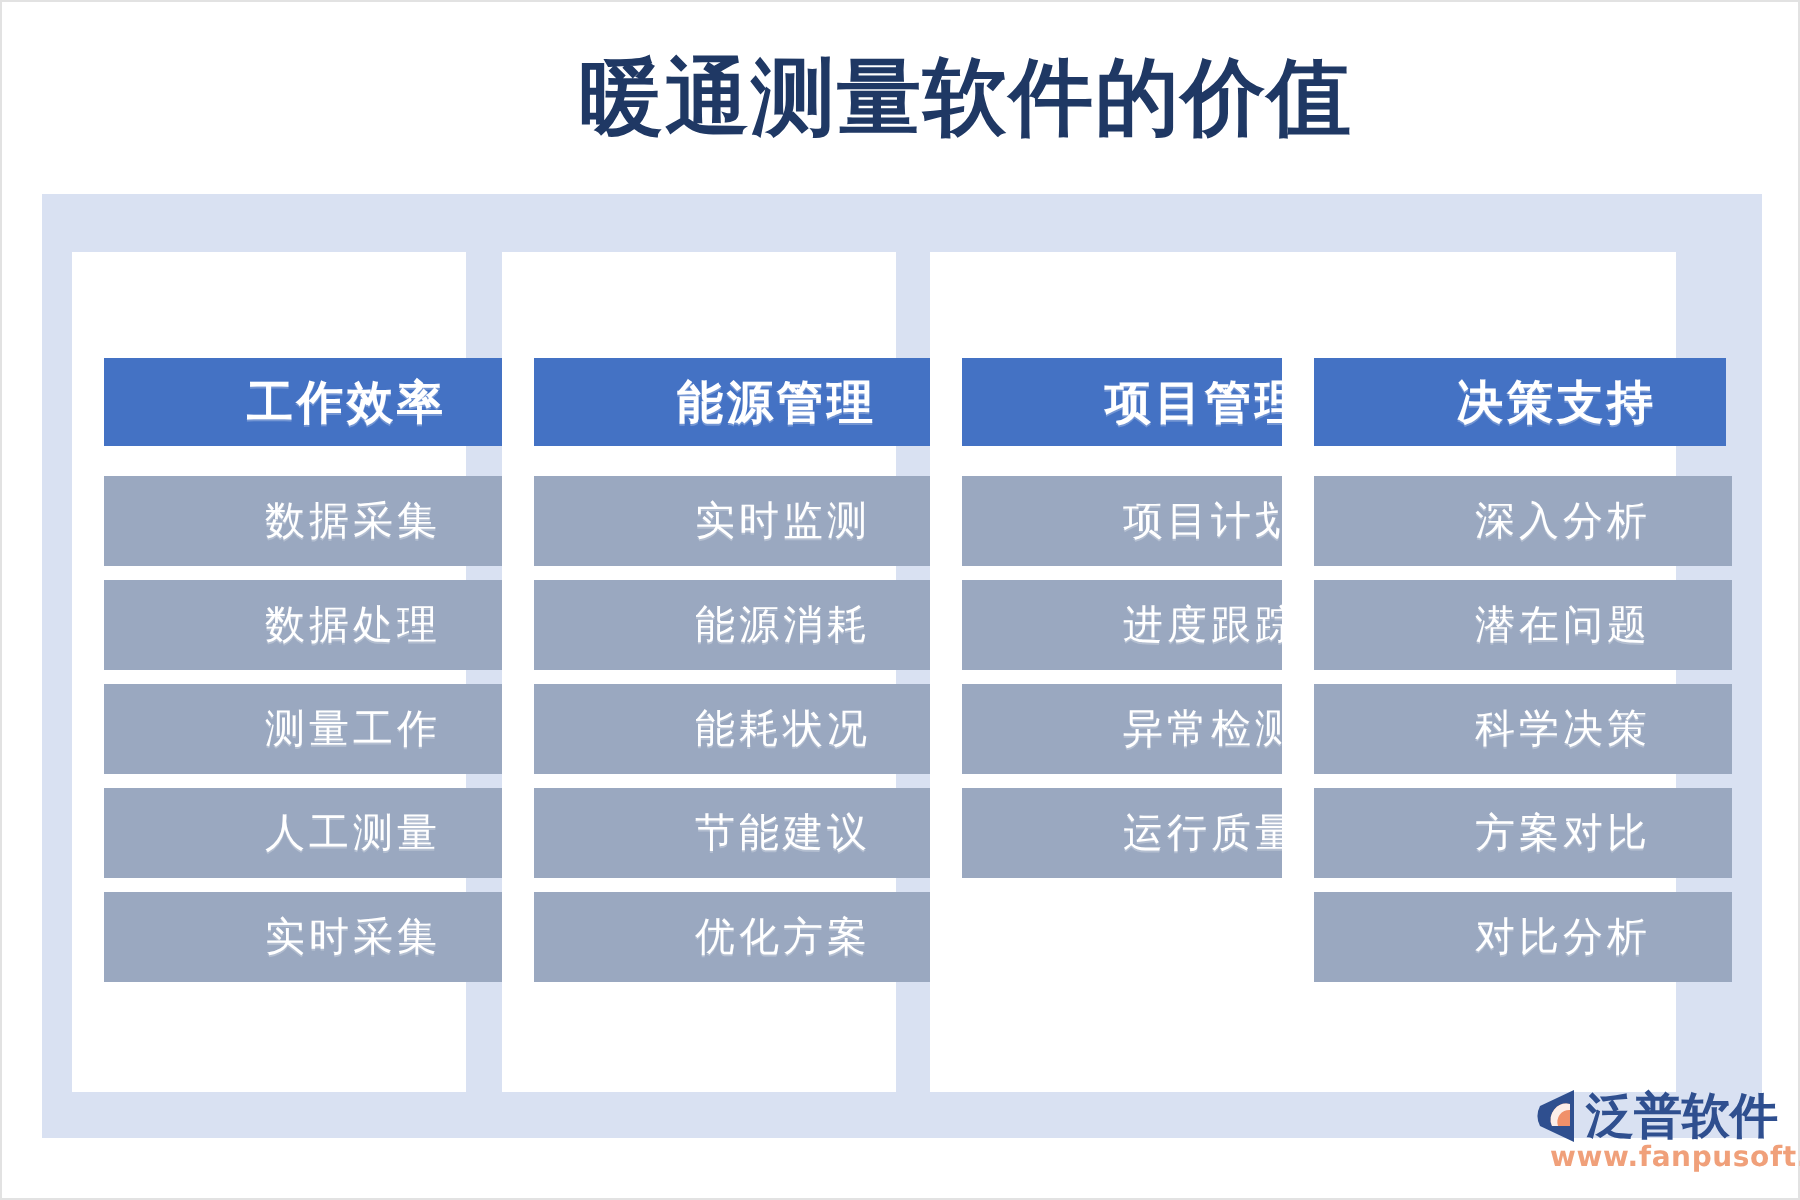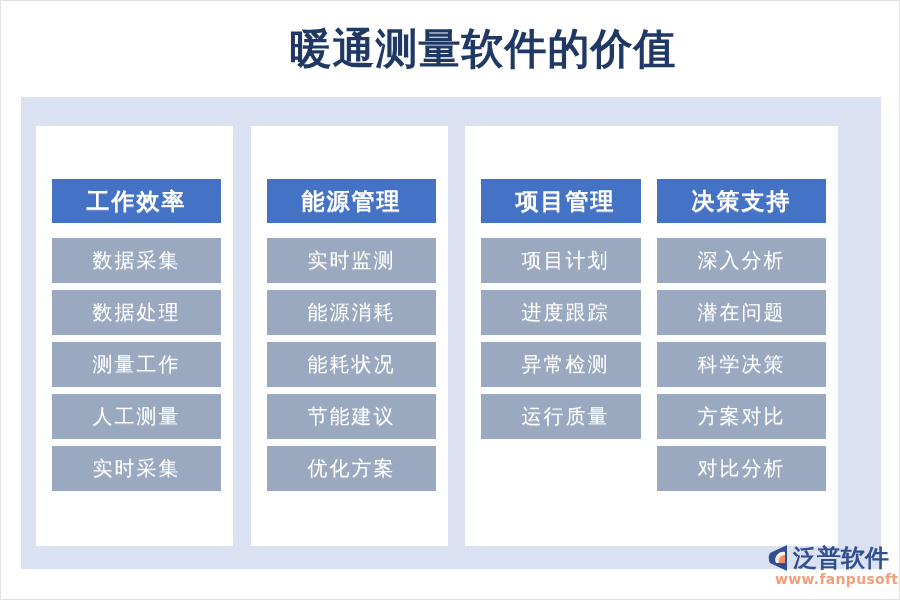--- a/index.html
+++ b/index.html
@@ -68,40 +68,42 @@
     background: #4472c4;
     color: #ffffff;
     font-size: 23px;
     font-weight: 700;
     letter-spacing: 2px;
     display: flex;
     align-items: center;
     justify-content: center;
     text-shadow: 0 1px 0 rgba(255,255,255,0.25);
     white-space: nowrap;
+    padding-left: 37px;
   }
   .col-items {
     position: absolute;
     left: 16px;
     top: 112px;
     width: 169px;
   }
   .col-item {
     width: 169px;
     height: 45px;
     margin-bottom: 7px;
     background: #9aa8c0;
     color: #ffffff;
     font-size: 20px;
     letter-spacing: 2px;
     display: flex;
     align-items: center;
     justify-content: center;
     white-space: nowrap;
     text-shadow: 0 1px 0 rgba(255,255,255,0.25);
+    padding-left: 40px;
   }
   #logo {
     position: absolute;
     left: 762px;
     top: 541px;
     width: 132px;
     height: 50px;
   }
   #logo-mark {
     position: absolute;

